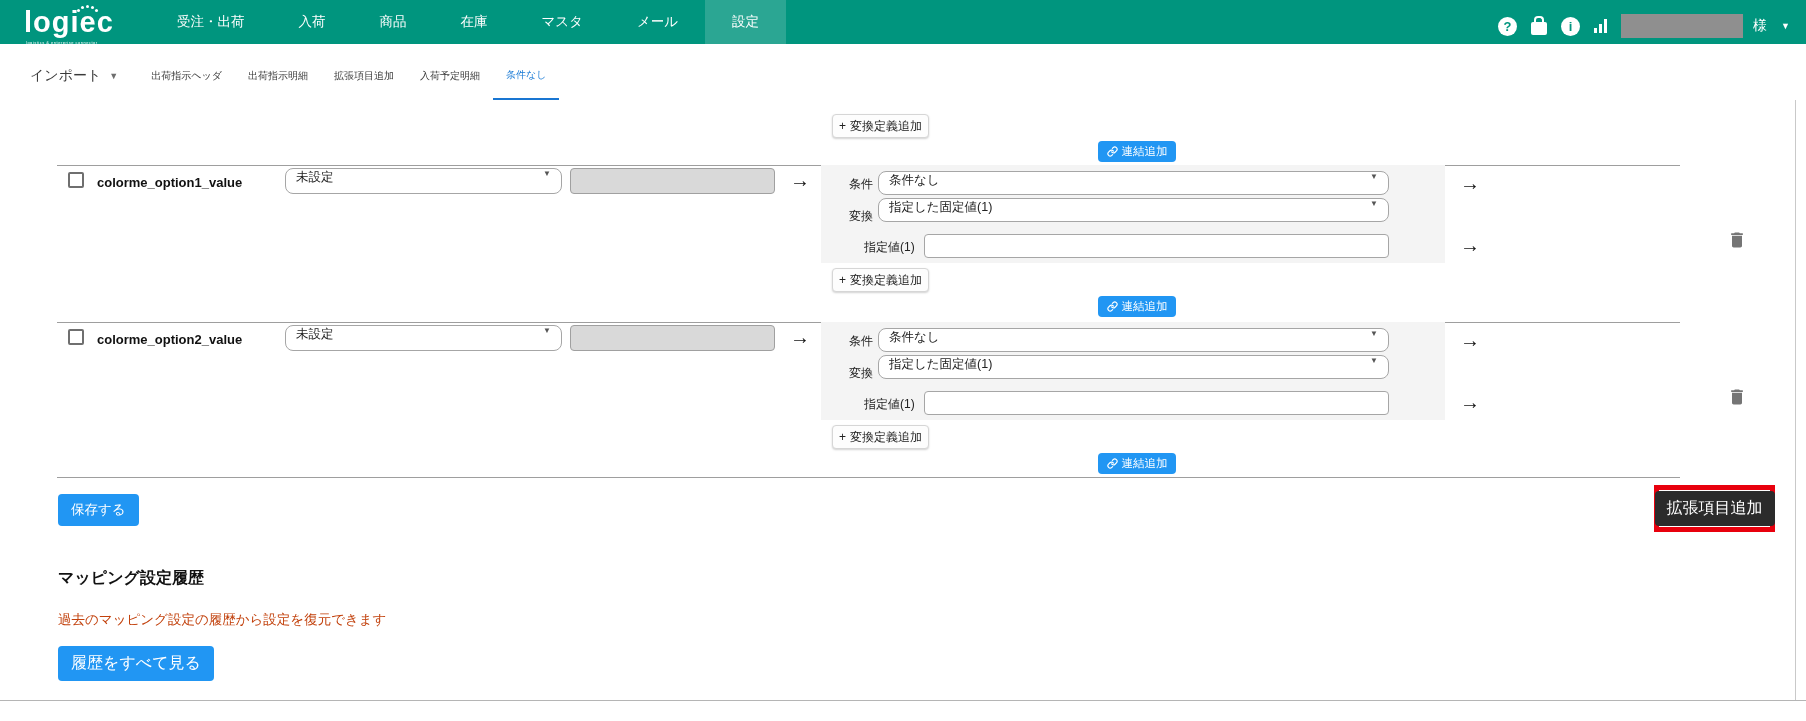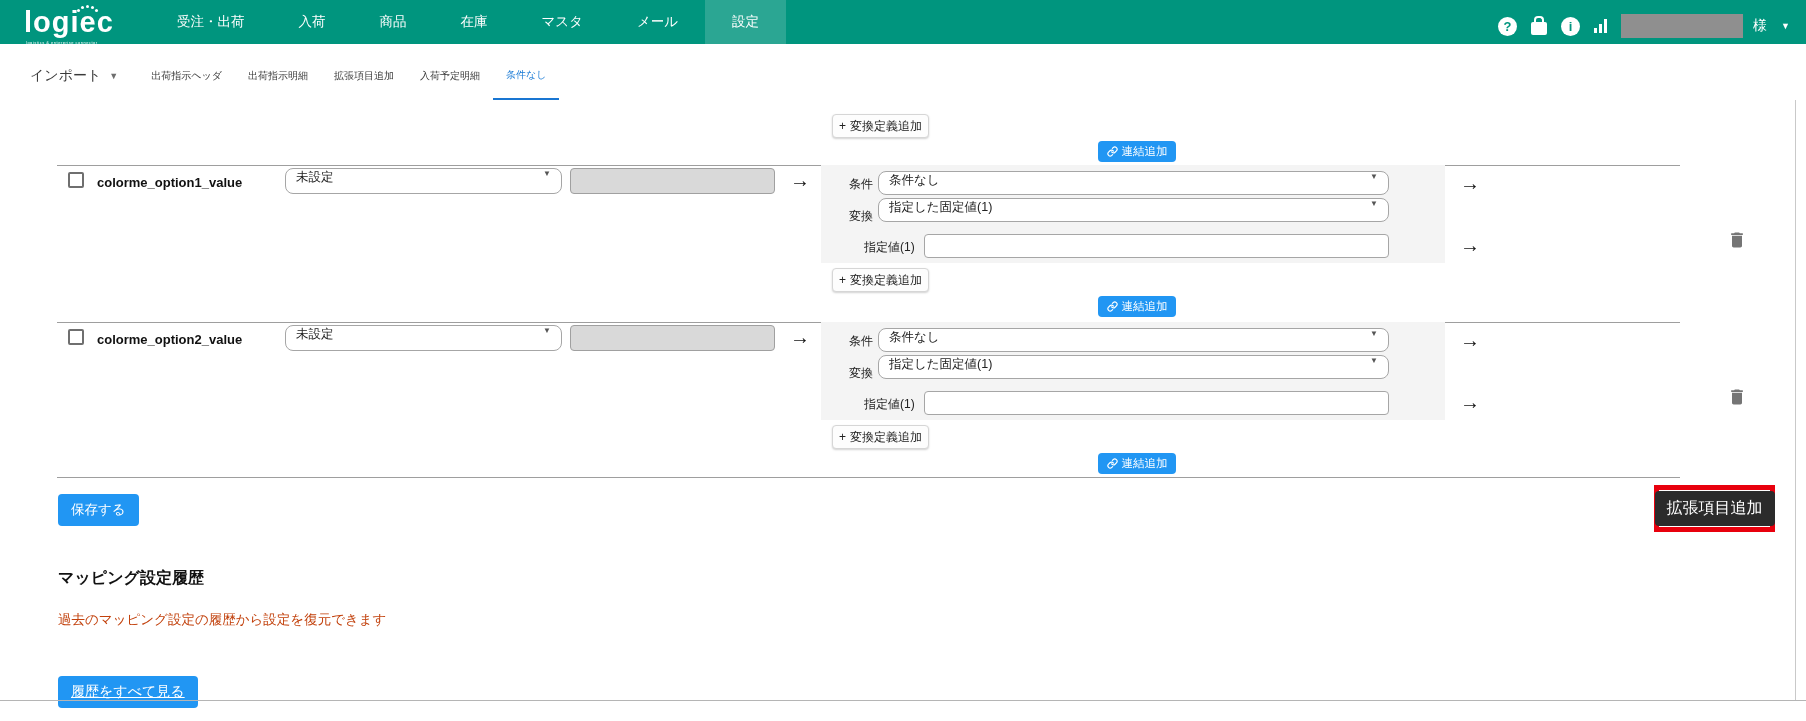--- a/index.html
+++ b/index.html
@@ -78,21 +78,21 @@
   .map-row .trash { left:1727px; top:63px; }
   .map-row .btn-transform { left:832px; top:101px; }
   .map-row .btn-concat { left:1098px; top:129px; }
 
   
   .save-btn { left:58px; top:494px; }
   .redbox { position:absolute; left:1654px; top:485px; width:121px; height:47px; border:5px solid #e8000d; display:flex; align-items:center; justify-content:center; }
   .btn-dark { background:#2b2b2b; color:#fff; border:none; border-radius:4px; font-size:16px; padding:7px 12px; cursor:pointer; white-space:nowrap; }
   .history-title { position:absolute; left:58px; top:568px; font-size:16px; font-weight:700; color:#111; }
   .history-desc { position:absolute; left:58px; top:611px; font-size:13.5px; color:#c2410c; }
-  .history-btn { left:58px; top:676px; font-size:14px;text-decoration:underline; }
+  .history-btn { left:58px; top:646px; font-size:16px; }
 </style>
 </head>
 <body>
 
 <div class="page">
 
   <div class="header">
     <div class="logo">
       <span class="logo-rays"></span>
       <div class="logo-text">logiec</div>

